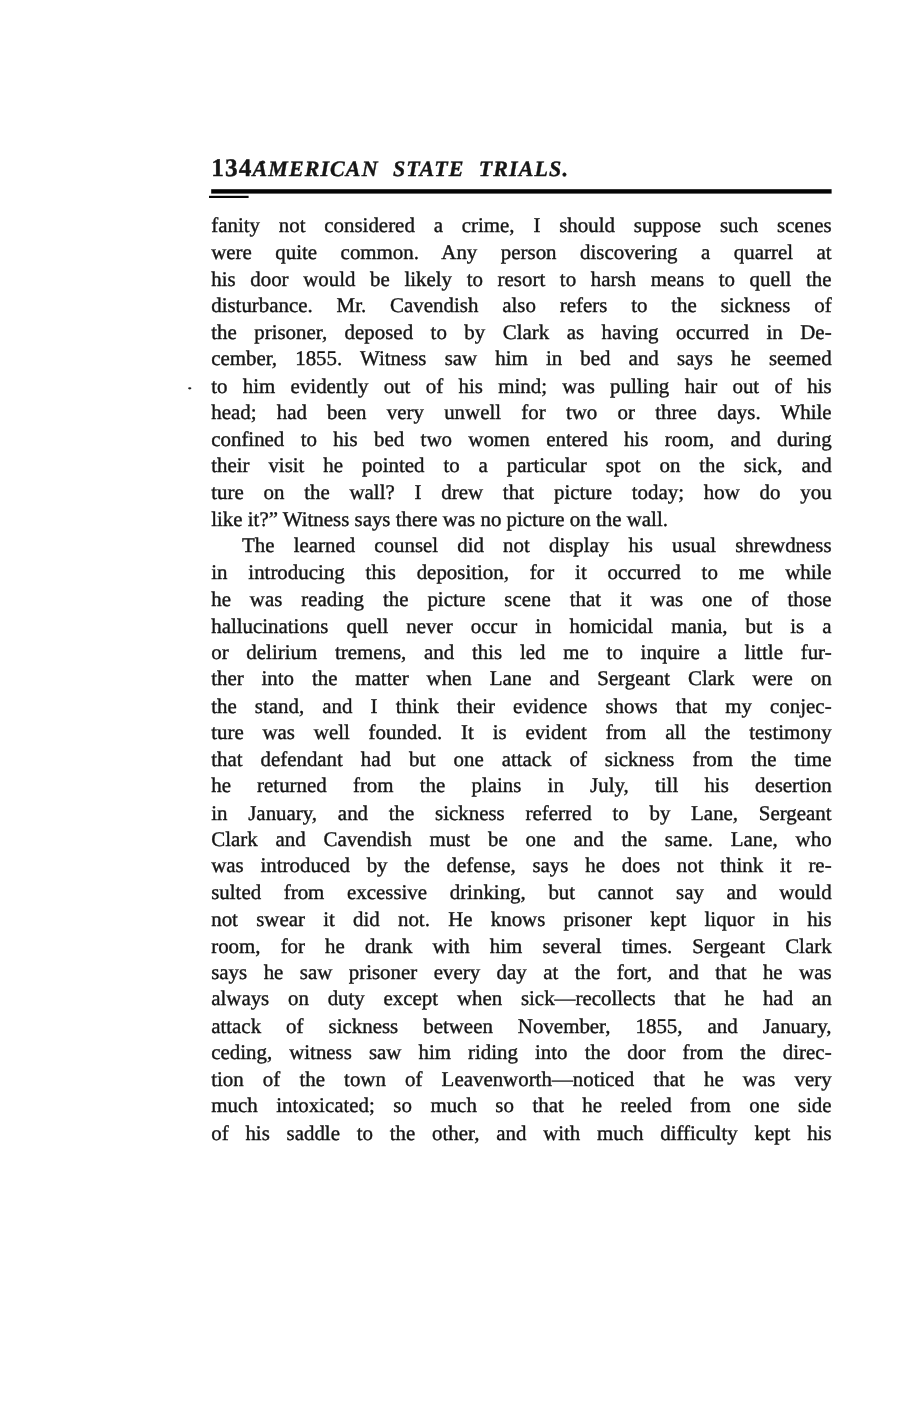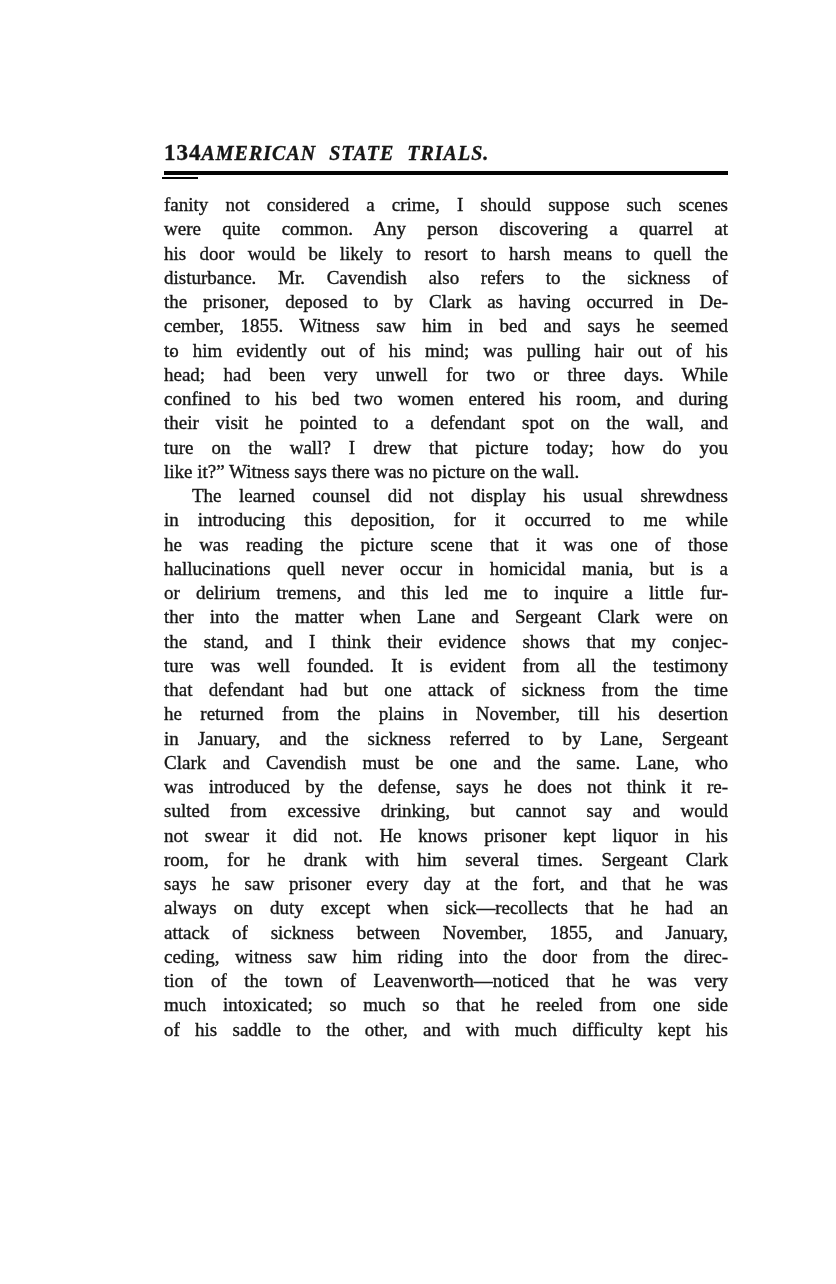--- a/index.html
+++ b/index.html
@@ -11,21 +11,21 @@
     width: 836px;
     height: 1284px;
     position: relative;
     overflow: hidden;
     font-family: "Liberation Serif", serif;
     color: #161616;
     -webkit-text-stroke: 0.35px #161616;
   }
   .page-column {
     position: absolute;
-    left: 164px;
+    left: 192px;
     top: 140px;
     width: 564px;
   }
   .running-head {
     display: flex;
     align-items: baseline;
     line-height: 26px;
   }
   .page-number {
     font-weight: bold;
@@ -95,33 +95,33 @@
   <div class="body-text">
       <div class="line">fanity not considered a crime, I should suppose such scenes</div>
       <div class="line">were quite common. Any person discovering a quarrel at</div>
       <div class="line">his door would be likely to resort to harsh means to quell the</div>
       <div class="line">disturbance. Mr. Cavendish also refers to the sickness of</div>
       <div class="line">the prisoner, deposed to by Clark as having occurred in De-</div>
       <div class="line">cember, 1855. Witness saw him in bed and says he seemed</div>
       <div class="line">to him evidently out of his mind; was pulling hair out of his</div>
       <div class="line">head; had been very unwell for two or three days. While</div>
       <div class="line">confined to his bed two women entered his room, and during</div>
-      <div class="line">their visit he pointed to a defendant spot on the wall, and</div>
+      <div class="line">their visit he pointed to a particular spot on the sick, and</div>
       <div class="line">ture on the wall? I drew that picture today; how do you</div>
       <div class="line no-just">like it?” Witness says there was no picture on the wall.</div>
       <div class="line indent">The learned counsel did not display his usual shrewdness</div>
       <div class="line">in introducing this deposition, for it occurred to me while</div>
       <div class="line">he was reading the picture scene that it was one of those</div>
       <div class="line">hallucinations quell never occur in homicidal mania, but is a</div>
       <div class="line">or delirium tremens, and this led me to inquire a little fur-</div>
       <div class="line">ther into the matter when Lane and Sergeant Clark were on</div>
       <div class="line">the stand, and I think their evidence shows that my conjec-</div>
       <div class="line">ture was well founded. It is evident from all the testimony</div>
       <div class="line">that defendant had but one attack of sickness from the time</div>
-      <div class="line">he returned from the plains in November, till his desertion</div>
+      <div class="line">he returned from the plains in July, till his desertion</div>
       <div class="line">in January, and the sickness referred to by Lane, Sergeant</div>
       <div class="line">Clark and Cavendish must be one and the same. Lane, who</div>
       <div class="line">was introduced by the defense, says he does not think it re-</div>
       <div class="line">sulted from excessive drinking, but cannot say and would</div>
       <div class="line">not swear it did not. He knows prisoner kept liquor in his</div>
       <div class="line">room, for he drank with him several times. Sergeant Clark</div>
       <div class="line">says he saw prisoner every day at the fort, and that he was</div>
       <div class="line">always on duty except when sick—recollects that he had an</div>
       <div class="line">attack of sickness between November, 1855, and January,</div>
       <div class="line">ceding, witness saw him riding into the door from the direc-</div>

